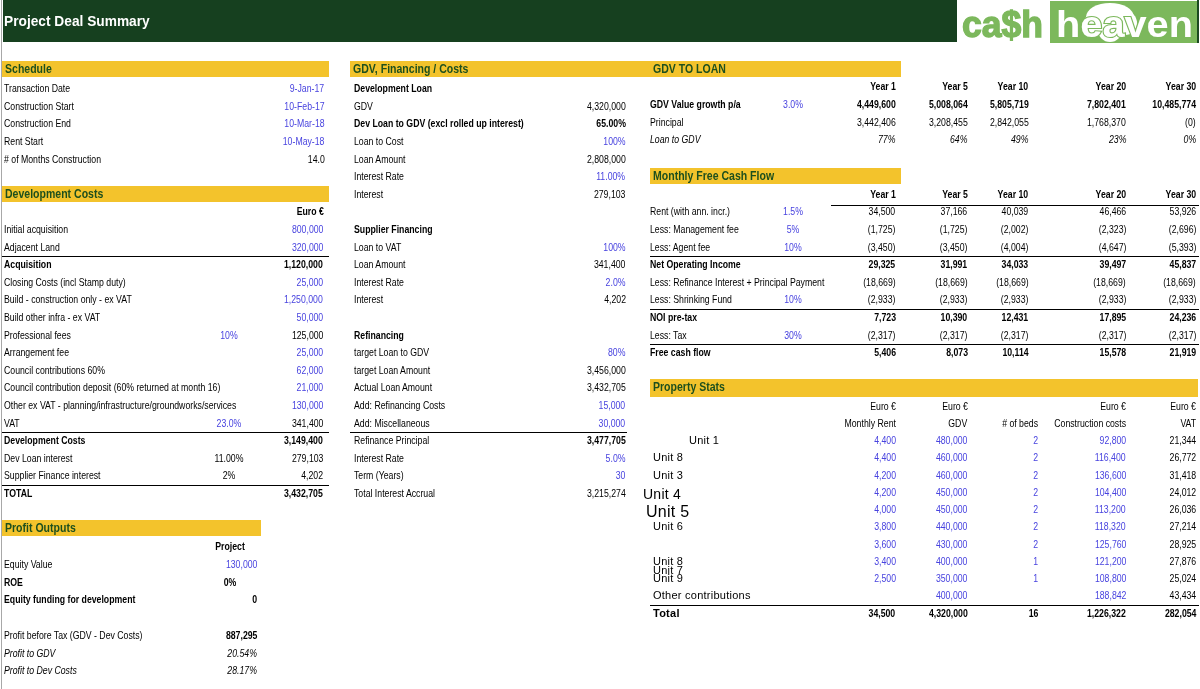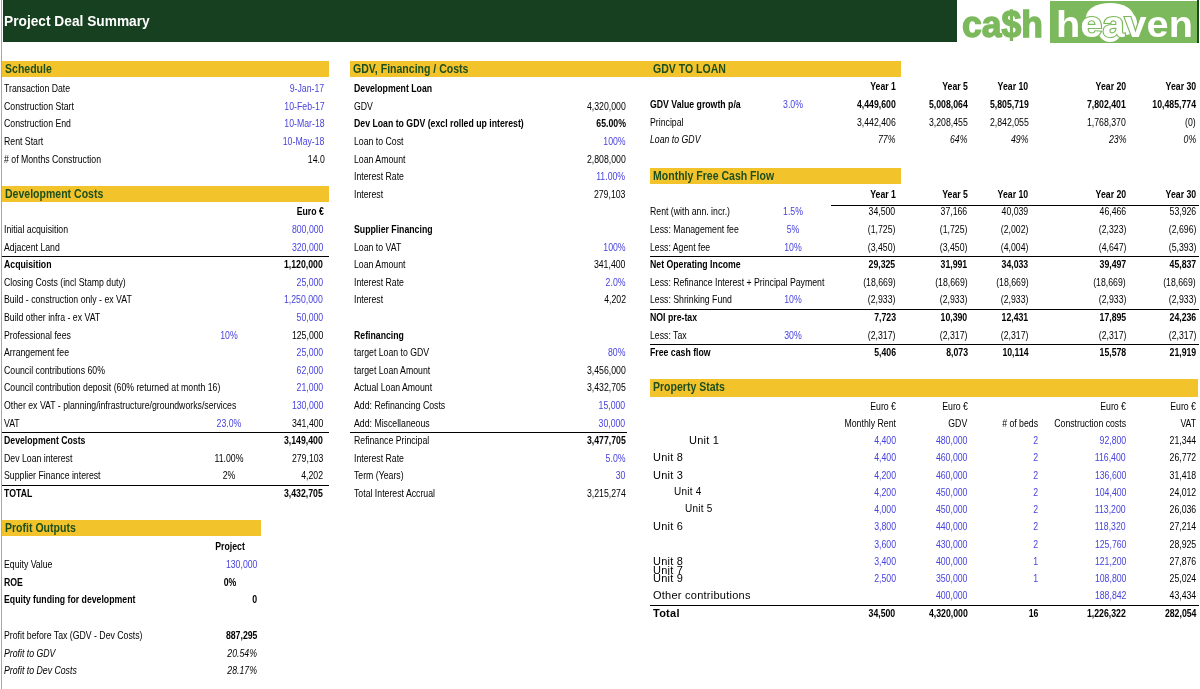--- a/index.html
+++ b/index.html
@@ -253,27 +253,27 @@
 <div class="t" style="top:452.45px;font-size:11.2px;right:232.5px;transform:scaleX(0.78);transform-origin:100% 0;color:#4843df">460,000</div>
 <div class="t" style="top:452.45px;font-size:11.2px;right:161.5px;transform:scaleX(0.78);transform-origin:100% 0;color:#4843df">2</div>
 <div class="t" style="top:452.45px;font-size:11.2px;right:74.0px;transform:scaleX(0.78);transform-origin:100% 0;color:#4843df">116,400</div>
 <div class="t" style="top:452.45px;font-size:11.2px;right:4.0px;transform:scaleX(0.78);transform-origin:100% 0">26,772</div>
 <div class="t" style="top:469.73px;font-size:11px;left:653.0px;letter-spacing:0.25px">Unit 3</div>
 <div class="t" style="top:469.70px;font-size:11.2px;right:304.5px;transform:scaleX(0.78);transform-origin:100% 0;color:#4843df">4,200</div>
 <div class="t" style="top:469.70px;font-size:11.2px;right:232.5px;transform:scaleX(0.78);transform-origin:100% 0;color:#4843df">460,000</div>
 <div class="t" style="top:469.70px;font-size:11.2px;right:161.5px;transform:scaleX(0.78);transform-origin:100% 0;color:#4843df">2</div>
 <div class="t" style="top:469.70px;font-size:11.2px;right:74.0px;transform:scaleX(0.78);transform-origin:100% 0;color:#4843df">136,600</div>
 <div class="t" style="top:469.70px;font-size:11.2px;right:4.0px;transform:scaleX(0.78);transform-origin:100% 0">31,418</div>
-<div class="t" style="top:486.98px;font-size:10px;left:674px;letter-spacing:0.25px">Unit 4</div>
+<div class="t" style="top:486.98px;font-size:14px;left:643px;letter-spacing:0.25px">Unit 4</div>
 <div class="t" style="top:486.95px;font-size:11.2px;right:304.5px;transform:scaleX(0.78);transform-origin:100% 0;color:#4843df">4,200</div>
 <div class="t" style="top:486.95px;font-size:11.2px;right:232.5px;transform:scaleX(0.78);transform-origin:100% 0;color:#4843df">450,000</div>
 <div class="t" style="top:486.95px;font-size:11.2px;right:161.5px;transform:scaleX(0.78);transform-origin:100% 0;color:#4843df">2</div>
 <div class="t" style="top:486.95px;font-size:11.2px;right:74.0px;transform:scaleX(0.78);transform-origin:100% 0;color:#4843df">104,400</div>
 <div class="t" style="top:486.95px;font-size:11.2px;right:4.0px;transform:scaleX(0.78);transform-origin:100% 0">24,012</div>
-<div class="t" style="top:504.23px;font-size:10px;left:685px;letter-spacing:0.25px">Unit 5</div>
+<div class="t" style="top:504.23px;font-size:16px;left:646px;letter-spacing:0.25px">Unit 5</div>
 <div class="t" style="top:504.20px;font-size:11.2px;right:304.5px;transform:scaleX(0.78);transform-origin:100% 0;color:#4843df">4,000</div>
 <div class="t" style="top:504.20px;font-size:11.2px;right:232.5px;transform:scaleX(0.78);transform-origin:100% 0;color:#4843df">450,000</div>
 <div class="t" style="top:504.20px;font-size:11.2px;right:161.5px;transform:scaleX(0.78);transform-origin:100% 0;color:#4843df">2</div>
 <div class="t" style="top:504.20px;font-size:11.2px;right:74.0px;transform:scaleX(0.78);transform-origin:100% 0;color:#4843df">113,200</div>
 <div class="t" style="top:504.20px;font-size:11.2px;right:4.0px;transform:scaleX(0.78);transform-origin:100% 0">26,036</div>
 <div class="t" style="top:521.48px;font-size:11px;left:653.0px;letter-spacing:0.25px">Unit 6</div>
 <div class="t" style="top:521.45px;font-size:11.2px;right:304.5px;transform:scaleX(0.78);transform-origin:100% 0;color:#4843df">3,800</div>
 <div class="t" style="top:521.45px;font-size:11.2px;right:232.5px;transform:scaleX(0.78);transform-origin:100% 0;color:#4843df">440,000</div>
 <div class="t" style="top:521.45px;font-size:11.2px;right:161.5px;transform:scaleX(0.78);transform-origin:100% 0;color:#4843df">2</div>
 <div class="t" style="top:521.45px;font-size:11.2px;right:74.0px;transform:scaleX(0.78);transform-origin:100% 0;color:#4843df">118,320</div>

